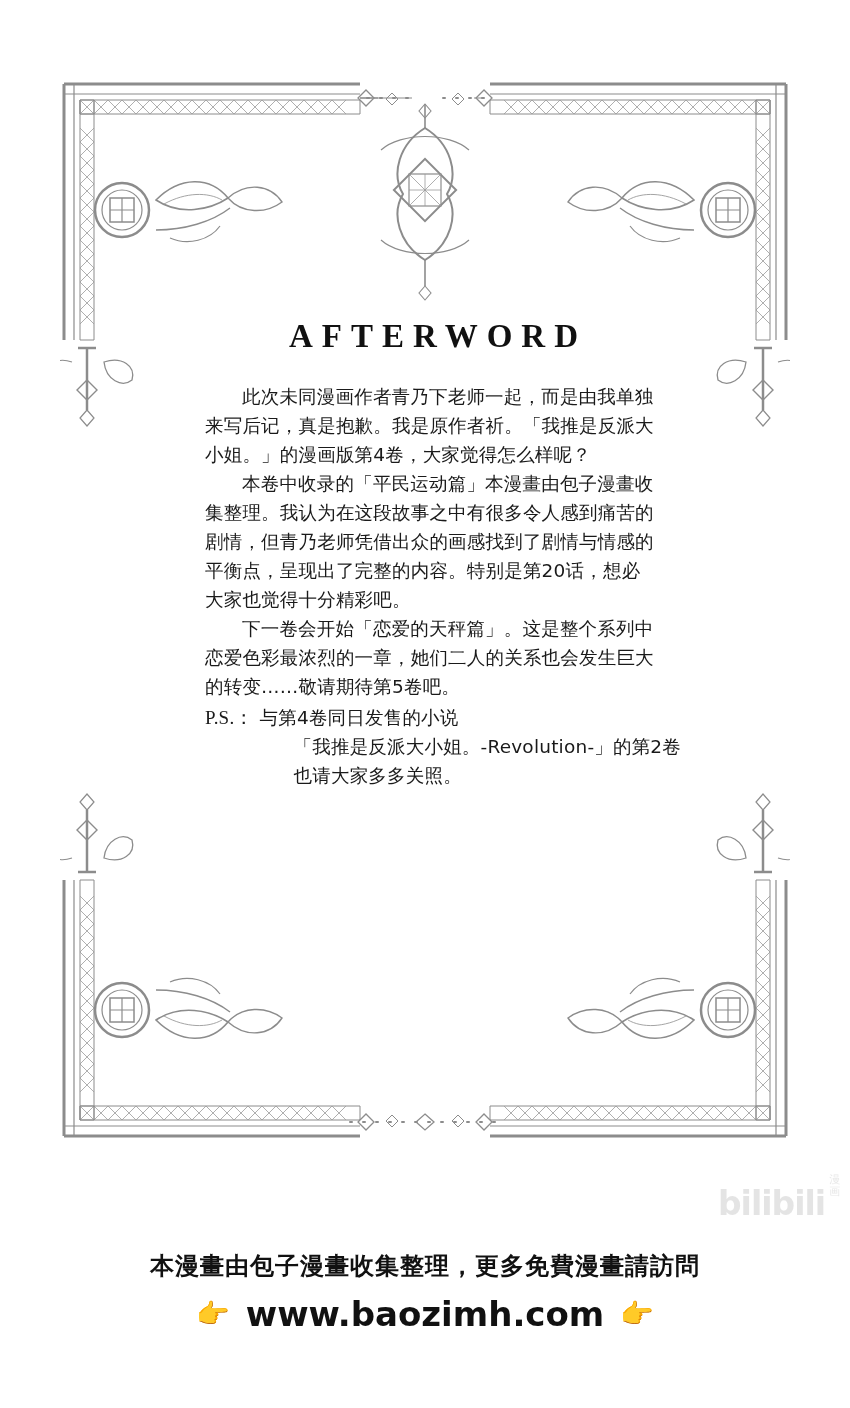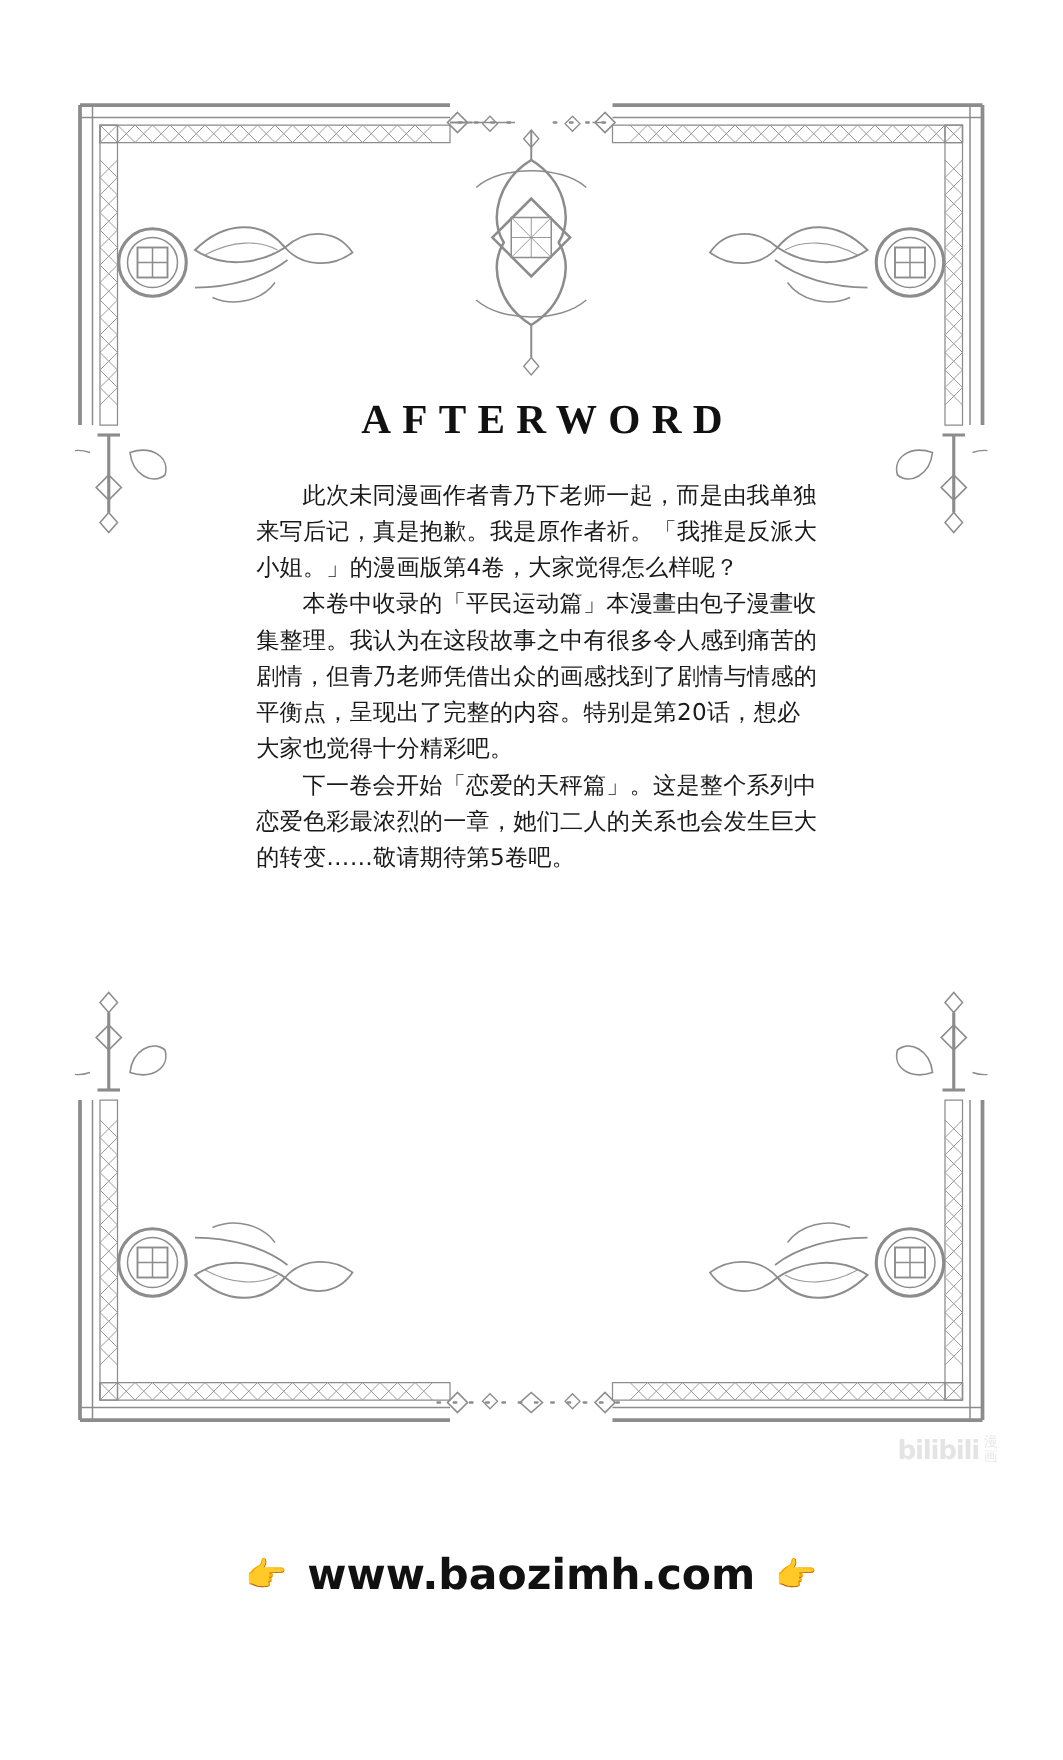--- a/index.html
+++ b/index.html
@@ -95,24 +95,25 @@
   .watermark {
     position: absolute;
     left: 718px;
     top: 1148px;
     display: flex;
     align-items: center;
     opacity: 0.55;
   }
   .watermark .bili {
     font-family: "DejaVu Sans", sans-serif;
-    font-size: 21px;
+    font-size: 33px;
     font-weight: bold;
     color: #cfcfcf;
     letter-spacing: -1px;
+    margin-top: 36px;
   }
   .watermark .manhua {
     margin-left: 4px;
     font-family: "DejaVu Sans", sans-serif;
     font-size: 11px;
     line-height: 12px;
     color: #d4d4d4;
     text-align: center;
   }
 
@@ -258,31 +259,42 @@
     </svg>
   </div>
 
   <div class="afterword-title">AFTERWORD</div>
 
   <div class="body-text">
     <p>此次未同漫画作者青乃下老师一起，而是由我单独来写后记，真是抱歉。我是原作者祈。「我推是反派大小姐。」的漫画版第4卷，大家觉得怎么样呢？</p>
     <p>本卷中收录的「平民运动篇」本漫畫由包子漫畫收集整理。我认为在这段故事之中有很多令人感到痛苦的剧情，但青乃老师凭借出众的画感找到了剧情与情感的平衡点，呈现出了完整的内容。特别是第20话，想必大家也觉得十分精彩吧。</p>
     <p>下一卷会开始「恋爱的天秤篇」。这是整个系列中恋爱色彩最浓烈的一章，她们二人的关系也会发生巨大的转变……敬请期待第5卷吧。</p>
 
+    <div class="ps-block">
+      <div class="ps-row">
+        <div class="ps-label">P.S.：</div>
+        <div class="ps-lines">
+          <div>与第4卷同日发售的小说</div>
+          <div class="ps-indent">「我推是反派大小姐。-Revolution-」的第2卷</div>
+          <div class="ps-indent">也请大家多多关照。</div>
+        </div>
+      </div>
+    </div>
   </div>
 
   <div class="watermark">
     <span class="bili">bilibili</span>
     <span class="manhua">
       <span>漫</span><br>
       <span>画</span>
     </span>
   </div>
 
   <div class="footer">
+    <div class="footer-line">本漫畫由包子漫畫收集整理，更多免費漫畫請訪問</div>
     <div class="url-row">
       <span class="hand">👉</span>
       <span class="site-url">www.baozimh.com</span>
       <span class="hand">👉</span>
     </div>
   </div>
 
 </div>
 
 </body></html>

